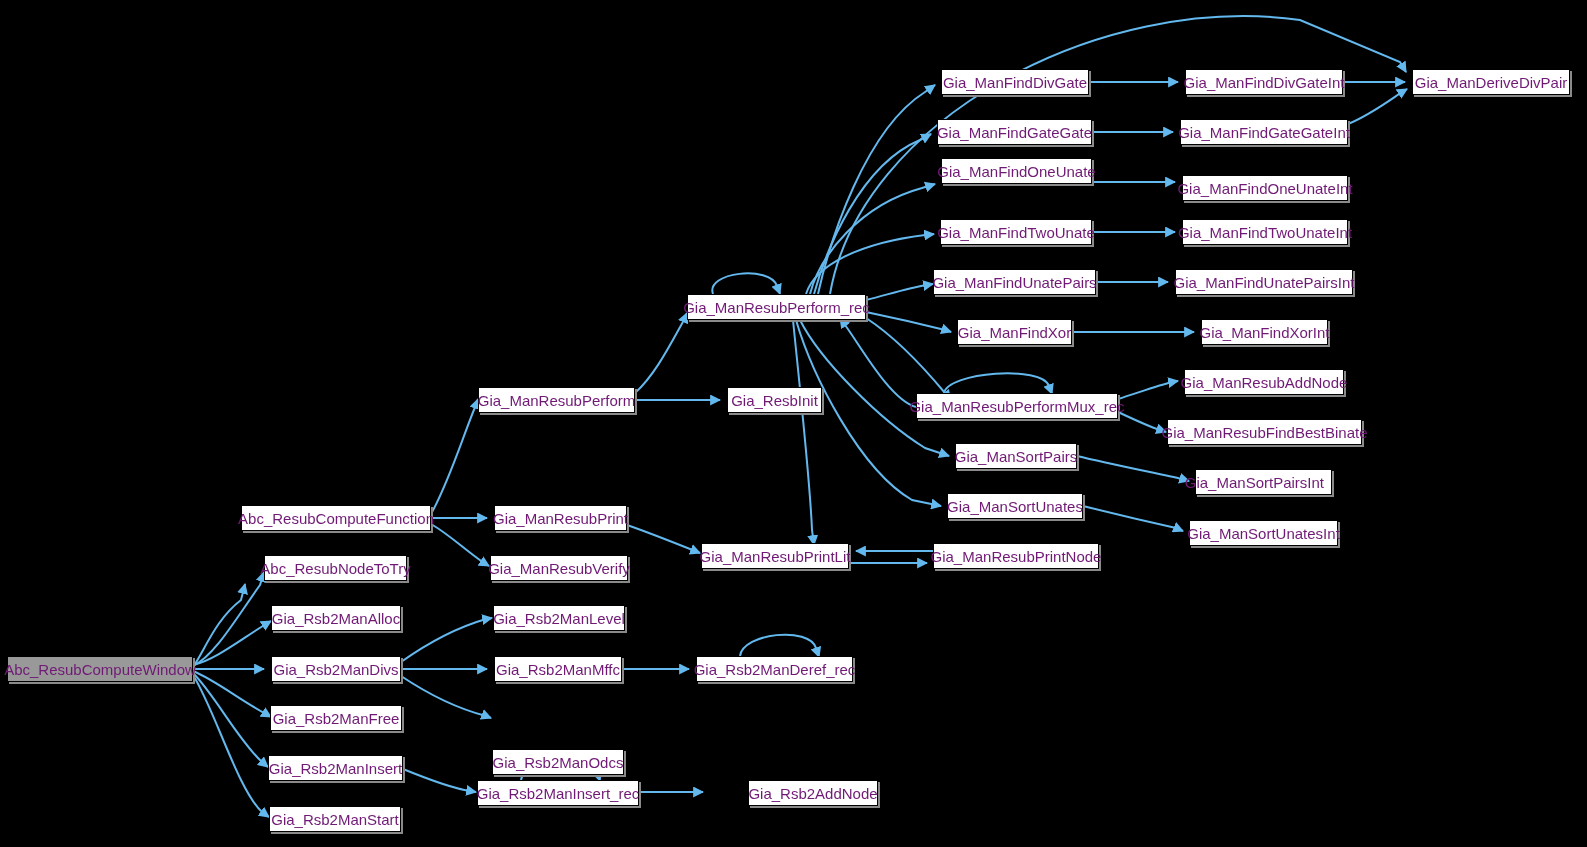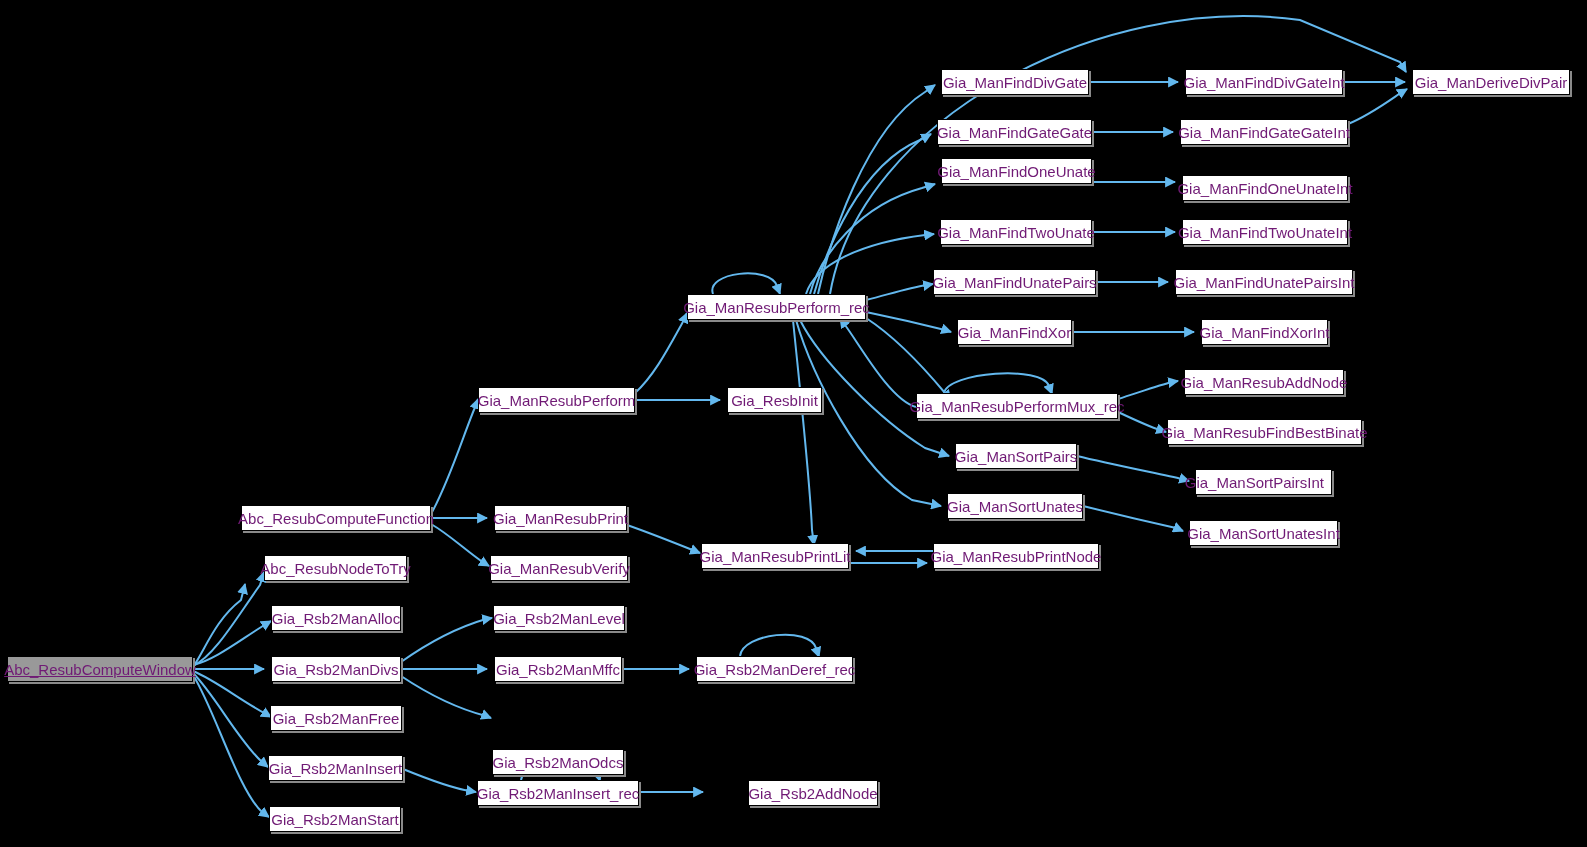--- a/index.html
+++ b/index.html
@@ -23,21 +23,20 @@
     display:flex;
     align-items:center;
     justify-content:center;
     white-space:nowrap;
     padding:0 7px;
     height:26px;
   }
   .node.root{
     background:#999999;
     border:1px solid #000000;
-    text-decoration:underline;
   }
   .node span{pointer-events:none;}
 </style>
 </head>
 <body>
 
 <div id="canvas">
   <svg id="edges" xmlns="http://www.w3.org/2000/svg">
     <defs>
       <marker id="arrow" viewBox="0 0 10 10" refX="9" refY="5" markerWidth="5.5" markerHeight="5.5" orient="auto-start-reverse">

